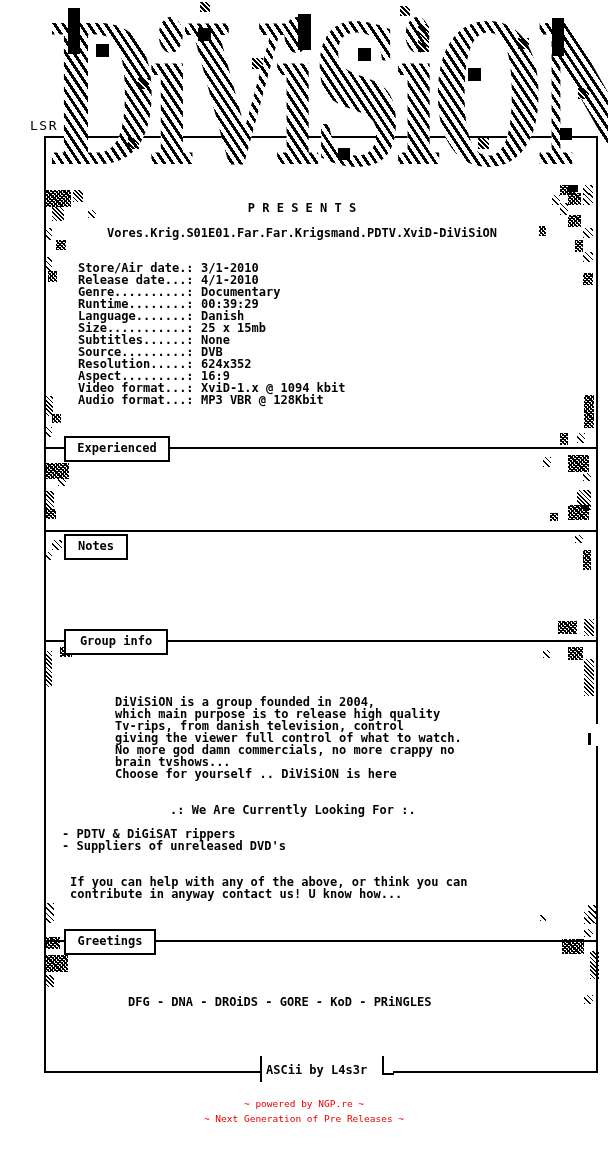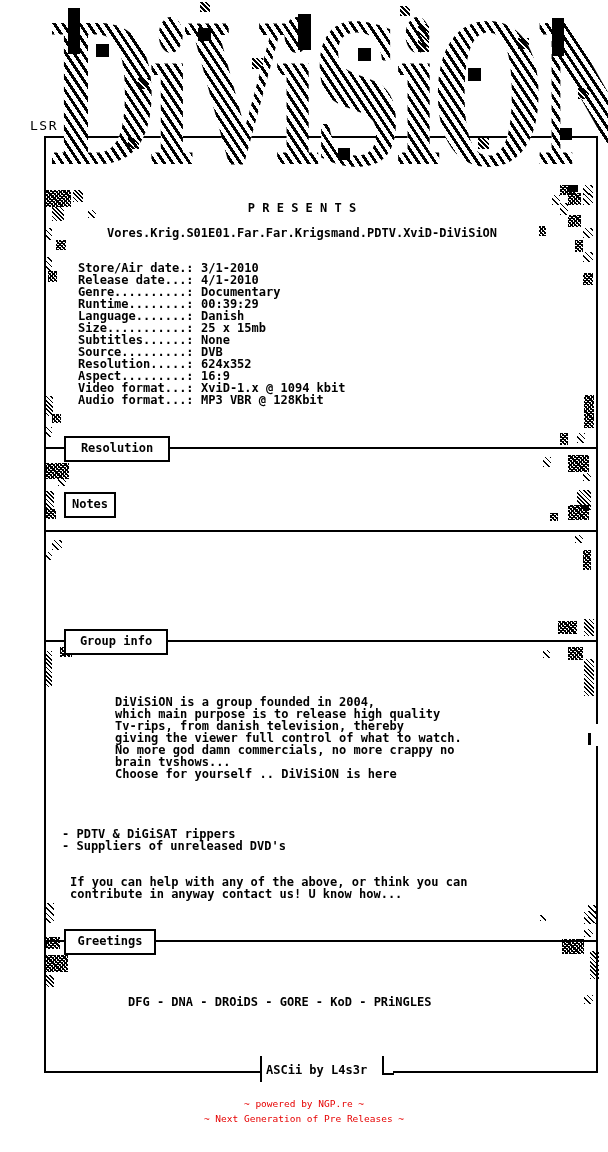--- a/index.html
+++ b/index.html
@@ -74,22 +74,22 @@
   <div class="frame"></div>
 
   <div class="patch" style="left:594px;top:724px;width:6px;height:22px"></div>
   <div class="dash" style="left:588px;top:733px;width:3px;height:12px"></div>
 
   <div class="rule" style="top:447px"></div>
   <div class="rule" style="top:530px"></div>
   <div class="rule" style="top:640px"></div>
   <div class="rule" style="top:940px"></div>
 
-  <div class="secbox" style="left:64px;top:436px;width:106px">Resolution</div>
-  <div class="secbox" style="left:64px;top:492px;width:52px">Notes</div>
+  <div class="secbox" style="left:64px;top:436px;width:106px">Experienced</div>
+  <div class="secbox" style="left:64px;top:534px;width:64px">Notes</div>
   <div class="secbox" style="left:64px;top:629px;width:104px">Group info</div>
   <div class="secbox" style="left:64px;top:929px;width:92px">Greetings</div>
 
   <div class="bline center" style="top:202px">P R E S E N T S</div>
   <div class="bline center" style="top:227px">Vores.Krig.S01E01.Far.Far.Krigsmand.PDTV.XviD-DiViSiON</div>
 
   <div>
     <div class="bline" style="left:78px;top:262px"><span class="flabel">Store/Air date.:</span><span>3/1-2010</span></div>
     <div class="bline" style="left:78px;top:274px"><span class="flabel">Release date...:</span><span>4/1-2010</span></div>
     <div class="bline" style="left:78px;top:286px"><span class="flabel">Genre..........:</span><span>Documentary</span></div>
@@ -100,27 +100,28 @@
     <div class="bline" style="left:78px;top:346px"><span class="flabel">Source.........:</span><span>DVB</span></div>
     <div class="bline" style="left:78px;top:358px"><span class="flabel">Resolution.....:</span><span>624x352</span></div>
     <div class="bline" style="left:78px;top:370px"><span class="flabel">Aspect.........:</span><span>16:9</span></div>
     <div class="bline" style="left:78px;top:382px"><span class="flabel">Video format...:</span><span>XviD-1.x @ 1094 kbit</span></div>
     <div class="bline" style="left:78px;top:394px"><span class="flabel">Audio format...:</span><span>MP3 VBR @ 128Kbit</span></div>
   </div>
 
   <div>
     <div class="bline" style="left:115px;top:696px">DiViSiON is a group founded in 2004,</div>
     <div class="bline" style="left:115px;top:708px">which main purpose is to release high quality</div>
-    <div class="bline" style="left:115px;top:720px">Tv-rips, from danish television, thereby</div>
+    <div class="bline" style="left:115px;top:720px">Tv-rips, from danish television, control</div>
     <div class="bline" style="left:115px;top:732px">giving the viewer full control of what to watch.</div>
     <div class="bline" style="left:115px;top:744px">No more god damn commercials, no more crappy no</div>
     <div class="bline" style="left:115px;top:756px">brain tvshows...</div>
     <div class="bline" style="left:115px;top:768px">Choose for yourself .. DiViSiON is here</div>
   </div>
 
+  <div class="bline" style="left:170px;top:804px">.: We Are Currently Looking For :.</div>
   <div class="bline" style="left:62px;top:828px">- PDTV &amp; DiGiSAT rippers</div>
   <div class="bline" style="left:62px;top:840px">- Suppliers of unreleased DVD's</div>
   <div class="bline" style="left:70px;top:876px">If you can help with any of the above, or think you can</div>
   <div class="bline" style="left:70px;top:888px">contribute in anyway contact us! U know how...</div>
 
   <div class="bline" style="left:128px;top:996px">DFG - DNA - DROiDS - GORE - KoD - PRiNGLES</div>
 
   <div class="tabwhite"></div>
   <div class="tabbar" style="left:260px;top:1056px;width:2px;height:26px"></div>
   <div class="tabbar" style="left:382px;top:1056px;width:2px;height:19px"></div>

